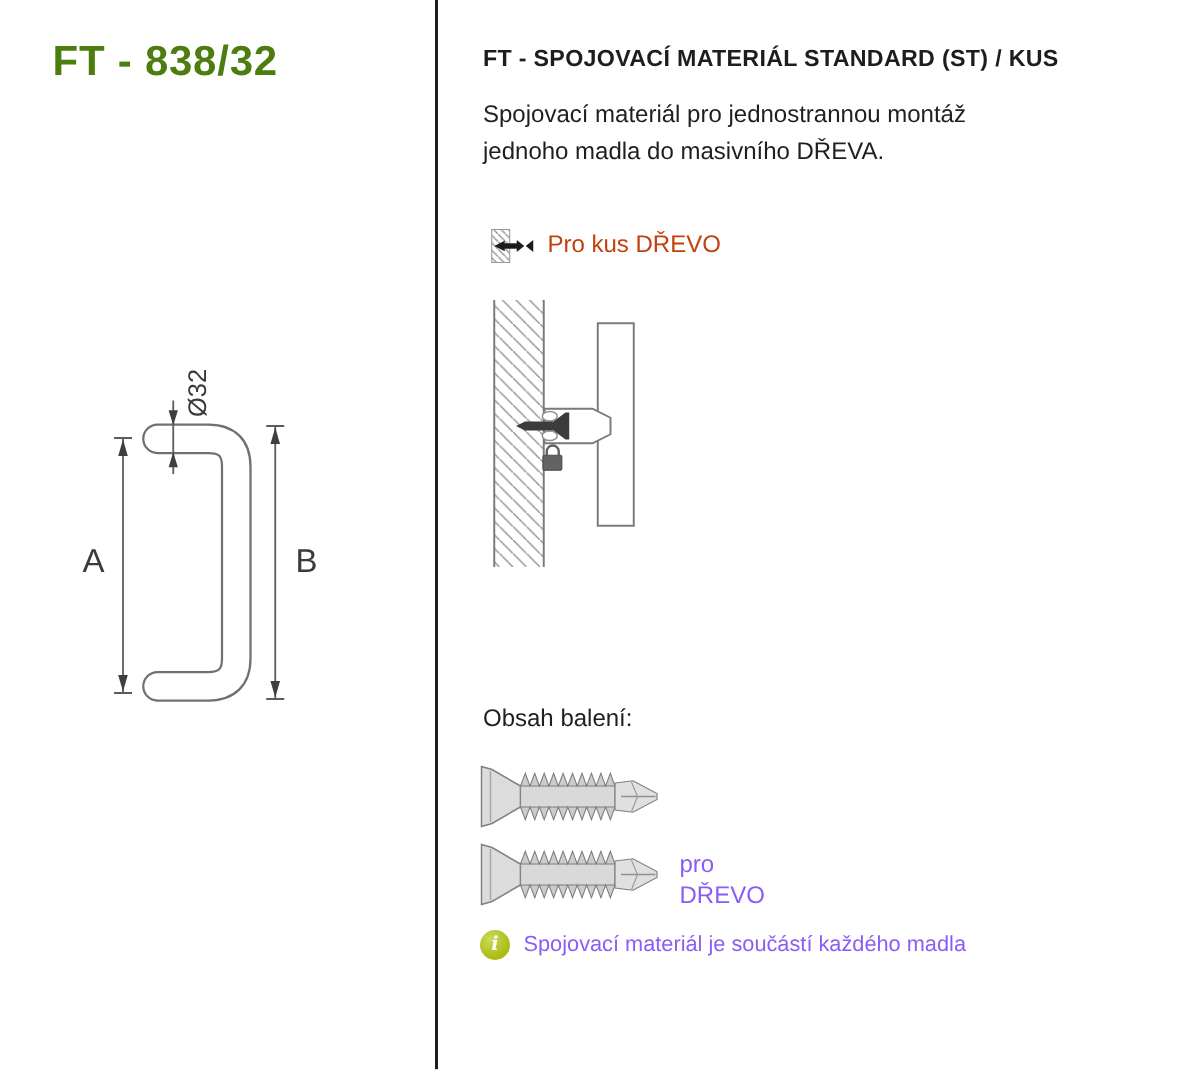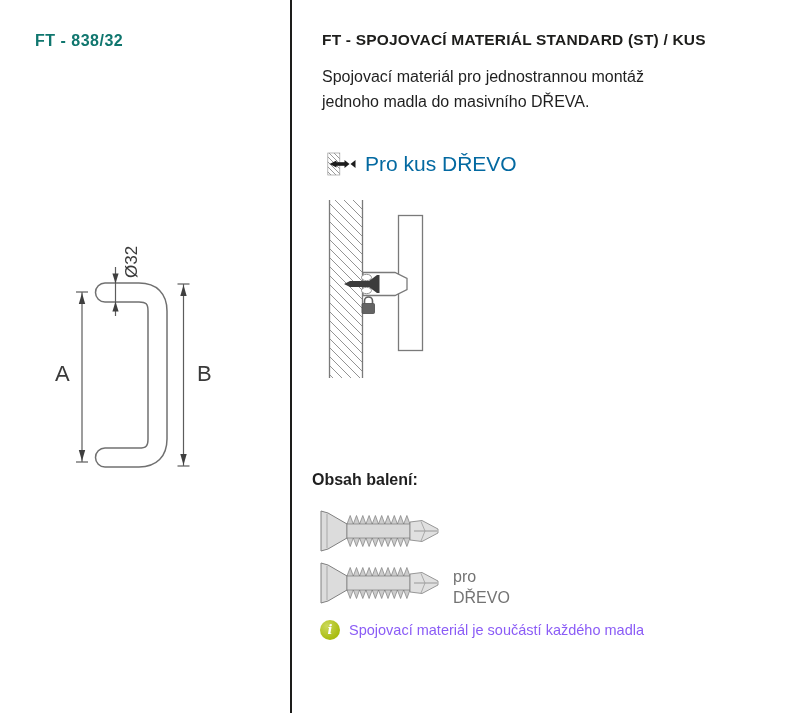--- a/index.html
+++ b/index.html
@@ -4,31 +4,31 @@
 <style>
   html,body{margin:0;padding:0;background:#fff;}
   #page{position:relative;width:800px;height:713px;background:#ffffff;overflow:hidden;
         font-family:"Liberation Sans",sans-serif;color:#1f1f1f;}
   .abs{position:absolute;}
 
   
   #divider{left:290px;top:0;width:2px;height:713px;background:#1d1d1b;}
 
   
-  #product-title{left:35px;top:24px;font-weight:bold;font-size:16px;line-height:33px;
-                 letter-spacing:.5px;color:#0f766e;}
+  #product-title{left:35px;top:24px;font-weight:bold;font-size:28px;line-height:33px;
+                 letter-spacing:.5px;color:#4d7c0f;}
   
   #spec-heading{left:322px;top:31px;font-weight:bold;font-size:15.5px;letter-spacing:.2px;color:#1d1d1b;white-space:nowrap;}
   #spec-desc{left:322px;top:64px;font-size:16px;line-height:25px;color:#1f1f1f;}
   #per-piece{left:327px;top:150px;height:28px;display:flex;align-items:center;}
-  #per-piece-label{margin-left:7px;font-size:21px;color:#0369a1;}
-  #package-heading{left:312px;top:471px;font-size:16px;color:#1f1f1f;font-weight:bold;}
+  #per-piece-label{margin-left:7px;font-size:16px;color:#c2410c;}
+  #package-heading{left:322px;top:471px;font-size:16px;color:#1f1f1f;}
   #screw1{left:317px;top:507px;}
   #screw2{left:317px;top:559px;}
-  #screw2-label{left:453px;top:566px;font-size:16px;line-height:21px;color:#737373;}
+  #screw2-label{left:453px;top:566px;font-size:16px;line-height:21px;color:#8b5cf6;}
   #note-row{left:320px;top:620px;display:flex;align-items:flex-start;}
   #note-icon{width:20px;height:20px;border-radius:50%;flex:0 0 auto;
              background:radial-gradient(circle at 35% 30%, #ccd95c, #a9bc0f 70%);
              color:#ffffff;font-family:"DejaVu Serif",serif;font-weight:bold;font-style:italic;
              font-size:13px;line-height:20px;text-align:center;}
   #note-text{margin-left:9px;font-size:14.5px;color:#8b5cf6;padding-top:2px;}
 
   svg{display:block;}
   svg text{font-family:"Liberation Sans",sans-serif;}
 </style>

